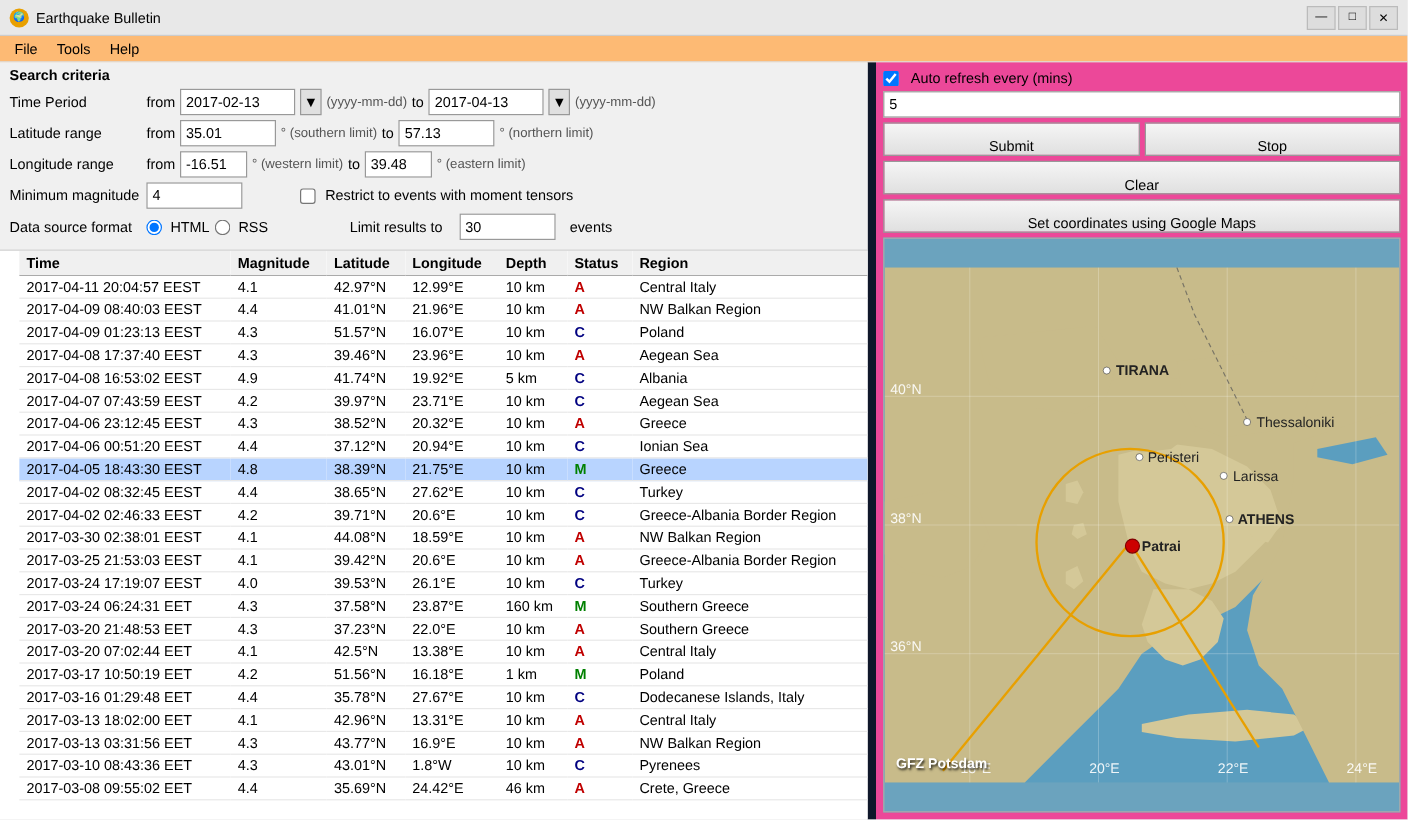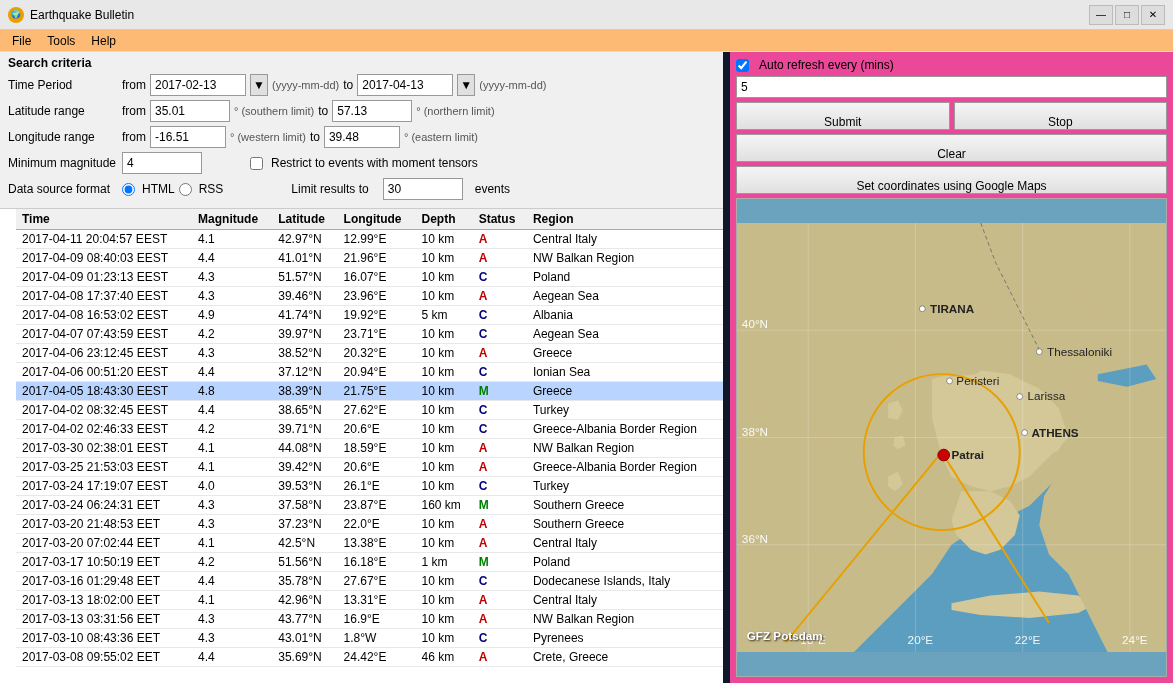--- a/index.html
+++ b/index.html
@@ -92,21 +92,21 @@
     }
     .date-input { width: 96px; }
     .date-btn {
       width: 18px; height: 22px;
       background: #e0e0e0;
       border: 1px solid #999;
       cursor: pointer;
       display: flex; align-items: center; justify-content: center;
     }
     .lat-input { width: 80px; }
-    .lon-input { width: 76px; }
+    .lon-input { width: 56px; }
     .mag-input { width: 80px; }
     .limit-input { width: 80px; }
     .hint-text { color: #555; font-size: 11px; }
     
     input[type="checkbox"] { margin-right: 4px; }
     input[type="radio"] { margin-right: 3px; }
 
     
     .table-container {
       flex: 1;

